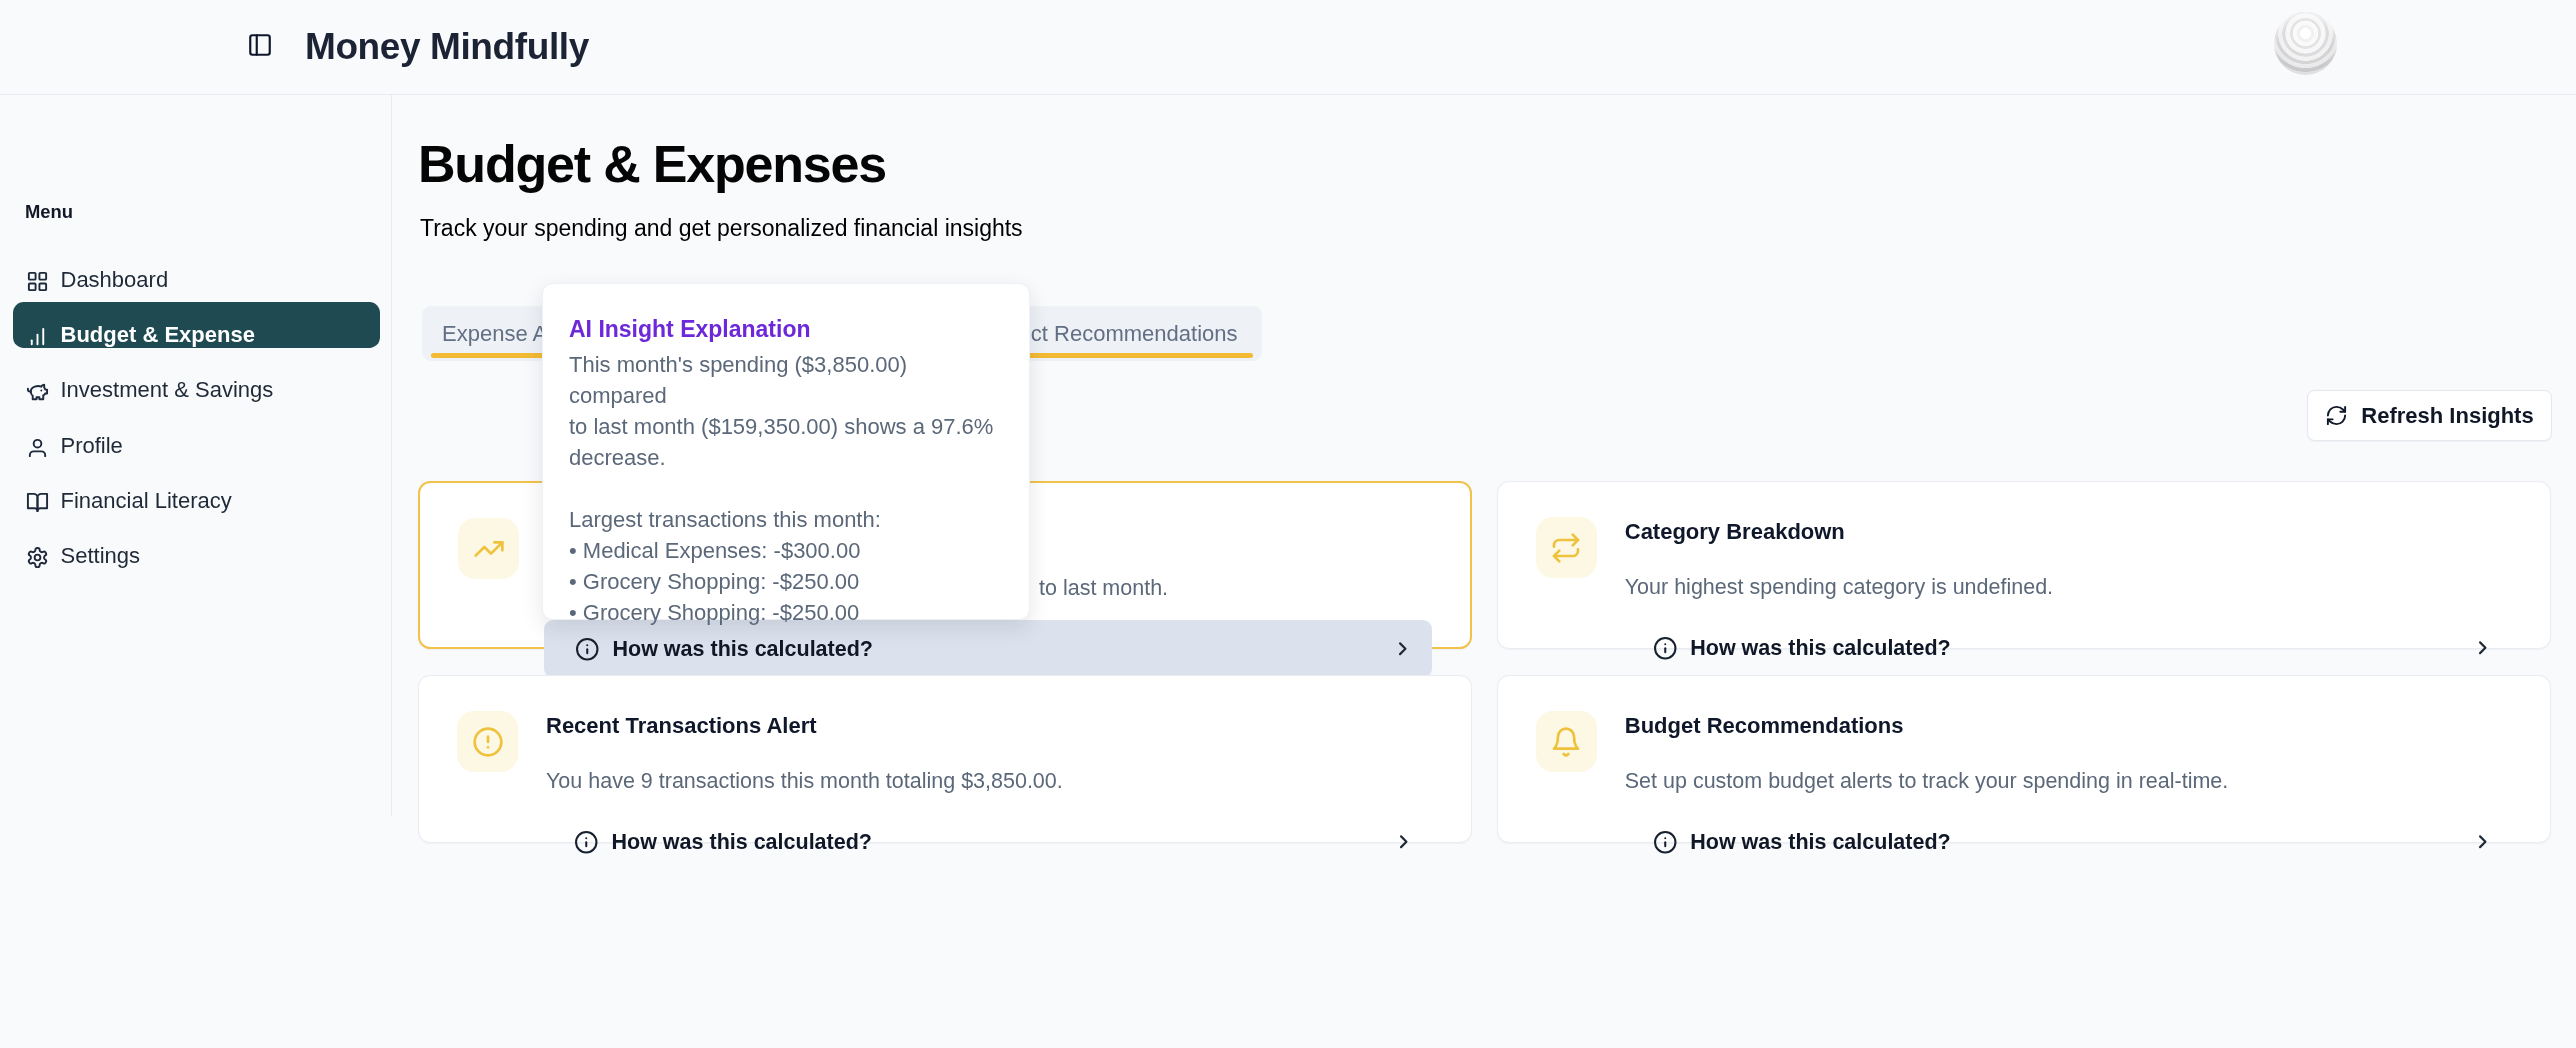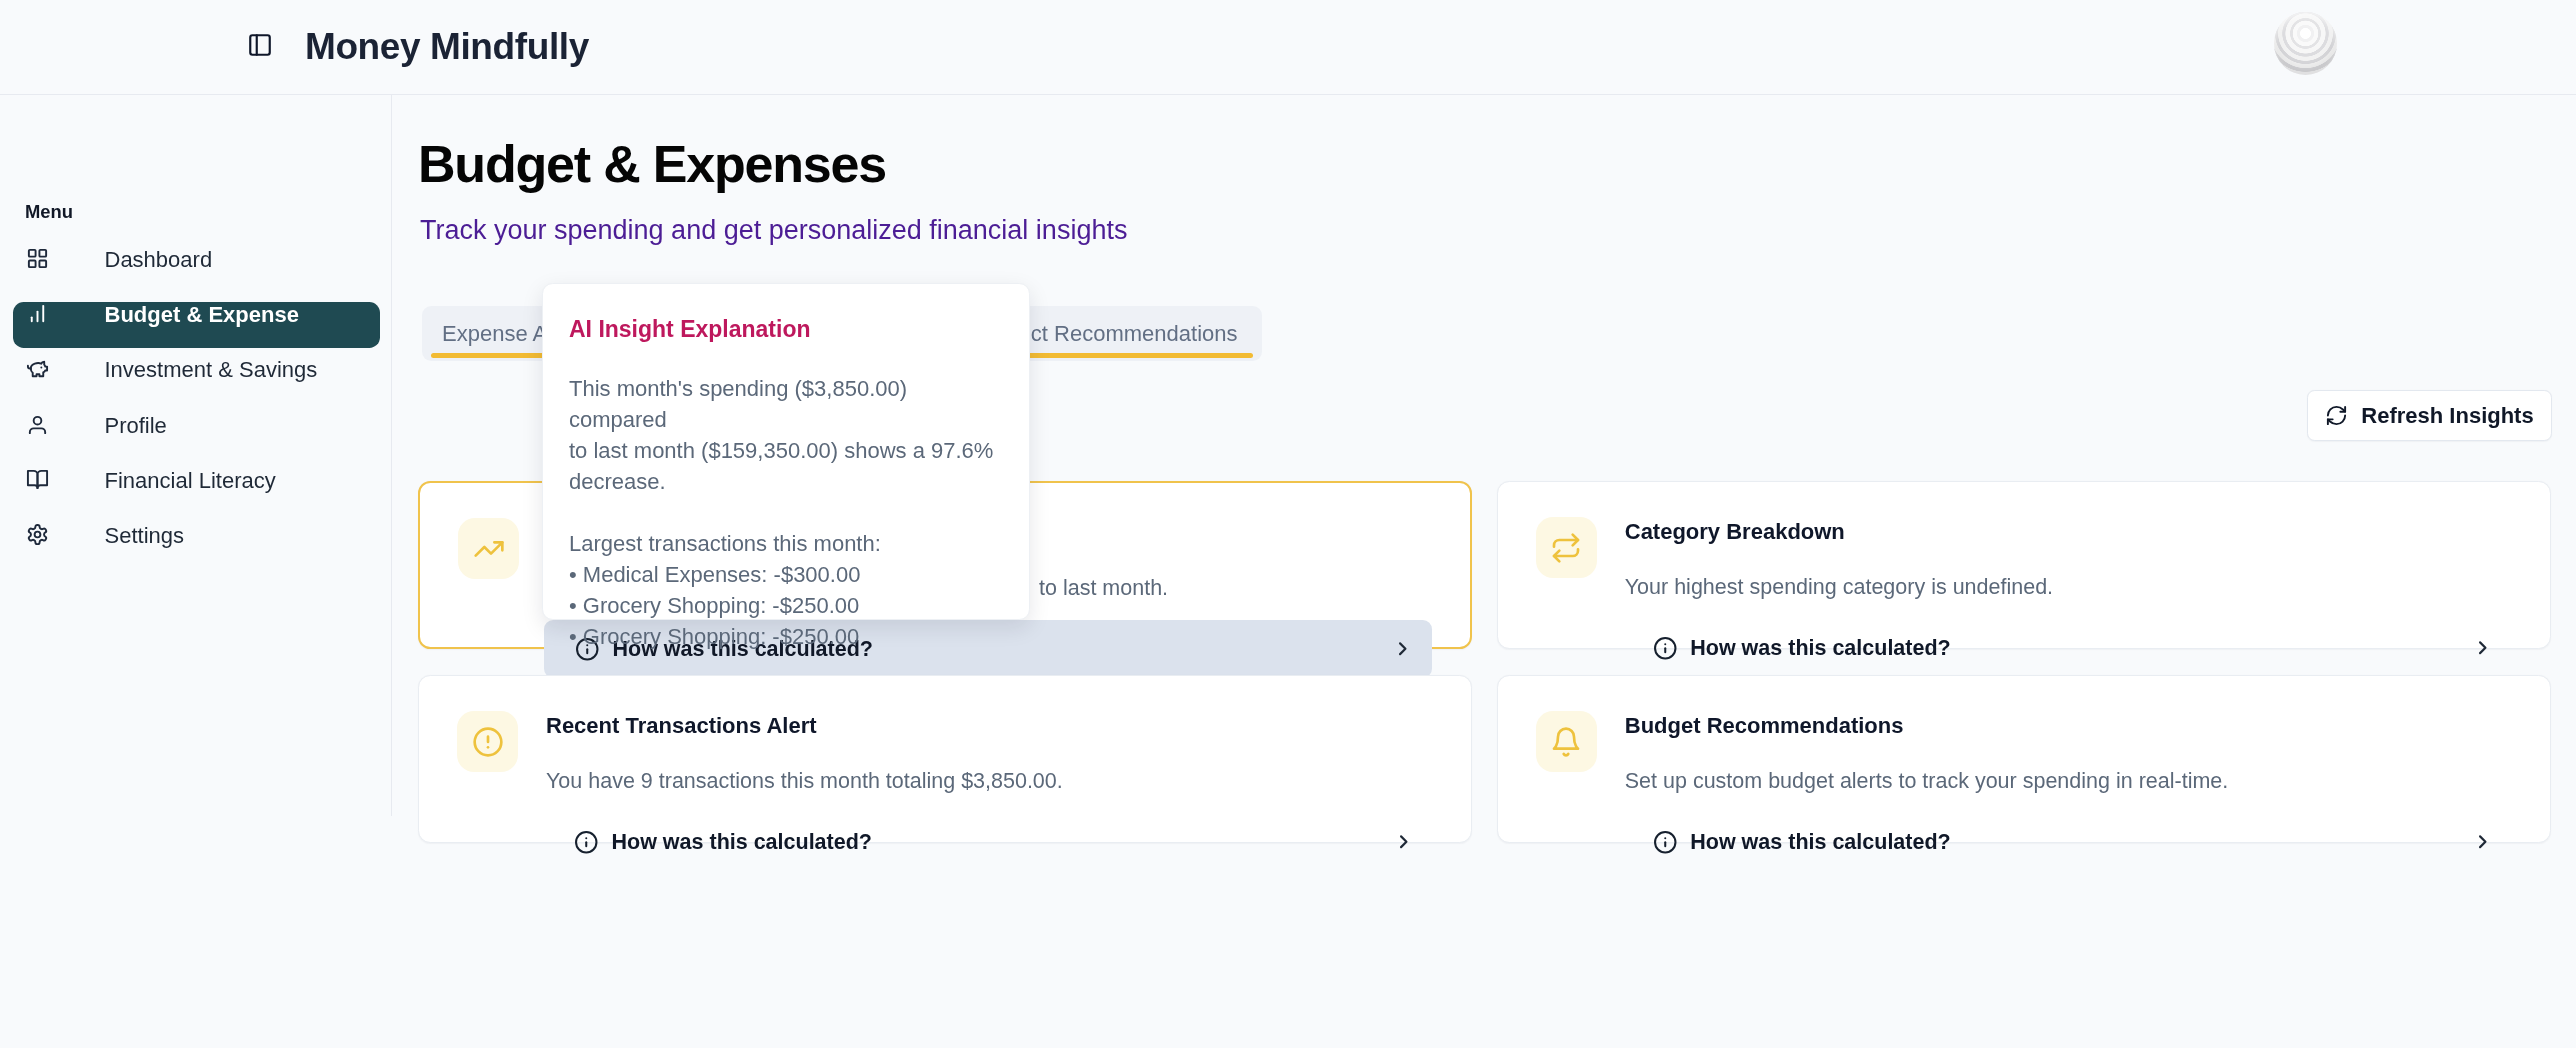--- a/index.html
+++ b/index.html
@@ -16,30 +16,30 @@
   .app-title{position:absolute;left:305px;top:26px;font-size:37px;font-weight:700;color:#1b2335;letter-spacing:-0.4px;}
   .avatar{position:absolute;left:2274px;top:12.3px;width:63px;height:63px;border-radius:50%;cursor:pointer;
     background:
       radial-gradient(circle at 50% 34%, #ffffff 0 10%, #f1f1f2 11% 16%, #fafafa 17% 24%, #e3e3e5 25% 29%, #f7f7f7 30% 38%, #dcdcdf 39% 44%, #f2f2f2 45% 52%, #d6d6d9 53% 58%, #efefef 59% 66%, #d2d2d5 67% 73%, #ececee 74% 100%);
     box-shadow:inset 0 -4.6px 10.7px rgba(0,0,0,.08), inset 0 3.1px 6.1px rgba(255,255,255,.9);
   }
   
   .sidebar{position:absolute;left:0;top:94px;width:391px;height:722px;border-right:0.8px solid #e7eaf0;background:#f8fafc;}
   .menu-label{position:absolute;left:25px;top:107px;font-size:18.4px;font-weight:700;color:#111827;}
   .nav{position:absolute;left:0;top:153px;width:391px;display:flex;flex-direction:column;gap:9.2px;}
-  .nav-item{display:flex;align-items:flex-start;height:46px;margin:0 11.5px 0 13px;padding-left:13px;border-radius:10.7px;cursor:pointer;color:#1f2937;gap:44px;}
+  .nav-item{display:flex;align-items:flex-end;height:46px;margin:0 11.5px 0 13px;padding-left:13px;border-radius:10.7px;cursor:pointer;color:#1f2937;}
   .nav-item .nav-ic{width:23px;height:23px;flex:0 0 23px;color:#1e293b;}
   .nav-item span.lbl{margin-left:11.5px;font-size:22px;font-weight:500;}
   .nav-item.active{background:#1f4a52;color:#ffffff;}
   .nav-item.active .nav-ic{color:#ffffff;}
   .nav-item.active span.lbl{font-weight:700;}
   
   .main{position:absolute;left:391px;top:94px;width:2185px;height:955px;}
   .page-title{position:absolute;left:27px;top:40px;font-size:52px;font-weight:700;color:#050505;letter-spacing:-1.2px;}
-  .page-subtitle{position:absolute;left:29px;top:121px;font-size:27px;color:#4c1d95;}
+  .page-subtitle{position:absolute;left:29px;top:121px;font-size:23px;color:#000000;}
   
   .tablist{position:absolute;left:31px;top:212px;width:840px;height:55px;background:#eef1f6;border-radius:9.2px;display:flex;}
   .tablist::after{content:"";position:absolute;left:9.2px;right:9.2px;bottom:3.1px;height:5.4px;border-radius:3.1px;background:#f2bb33;}
   .tab{flex:1;display:flex;align-items:center;font-size:22px;color:#626f84;cursor:pointer;}
   .tab.tab-left{justify-content:flex-start;padding-left:20px;}
   .tab.tab-right{justify-content:flex-end;padding-right:24.5px;}
   
   .refresh-btn{position:absolute;left:1916px;top:296px;width:245px;height:51px;background:#ffffff;border:0.8px solid #e3e8ef;border-radius:7.7px;display:flex;align-items:center;justify-content:center;gap:13px;cursor:pointer;box-shadow:0 0.8px 1.5px rgba(16,24,40,.04);}
   .refresh-btn .ric{width:23px;height:23px;color:#101828;}
   .refresh-btn span{font-size:22px;font-weight:600;color:#101828;}
@@ -52,21 +52,21 @@
   .card-title{position:absolute;left:127px;top:37px;font-size:22px;font-weight:700;color:#0f172a;}
   .card-desc{position:absolute;left:127px;top:90px;right:46px;font-size:21.5px;line-height:31px;color:#5b6879;}
   .card-desc.offset{padding-left:492px;}
   .calc-row{position:absolute;left:124px;top:137px;right:38px;height:58px;border-radius:9.2px;display:flex;align-items:center;padding:0 18.4px 0 31px;box-sizing:border-box;cursor:pointer;}
   .calc-row.shaded{background:#dbe2ed;}
   .calc-row .iic{width:24.5px;height:24.5px;color:#16202e;flex:0 0 24.5px;}
   .calc-row .clbl{margin-left:13px;font-size:21.5px;font-weight:700;color:#101828;}
   .calc-row .chev{margin-left:auto;width:21.5px;height:21.5px;color:#1f2937;}
   
   .tooltip{position:absolute;left:151px;top:189px;width:488px;height:337px;box-sizing:border-box;background:#ffffff;border:0.8px solid #edf0f4;border-radius:10.7px;box-shadow:0 7.7px 21.5px rgba(15,23,42,.10);padding:32px 26px 0 26px;z-index:50;}
-  .tooltip-title{font-size:23px;font-weight:700;color:#be185d;margin:0 0 30px 0;}
+  .tooltip-title{font-size:23px;font-weight:700;color:#6d28d9;margin:0 0 6px 0;}
   .tooltip-body{font-size:22px;line-height:31px;color:#5b6879;white-space:pre-line;margin:0;}
   .tooltip-body + .tooltip-body{margin-top:31px;}
 </style>
 </head>
 <body>
 
 <div class="header">
   <button class="panel-toggle">
     <span>
       <svg viewBox="0 0 24 24" fill="none" stroke="currentColor" stroke-width="2" stroke-linecap="round" stroke-linejoin="round" width="26" height="26">

